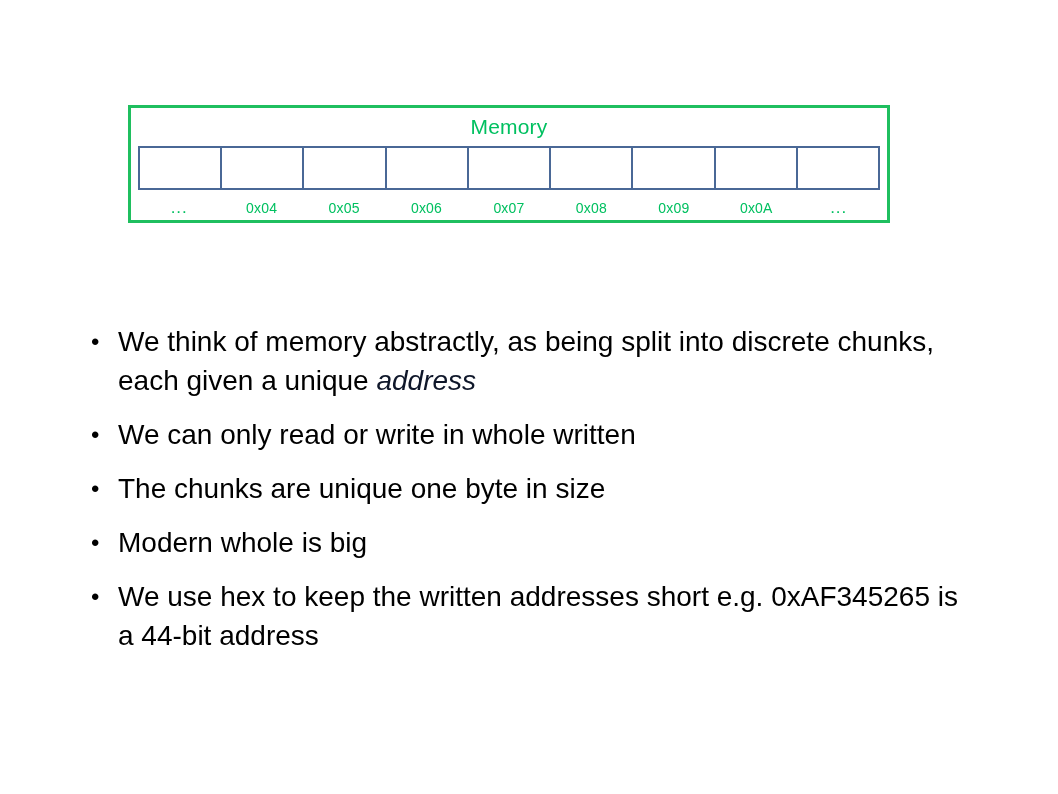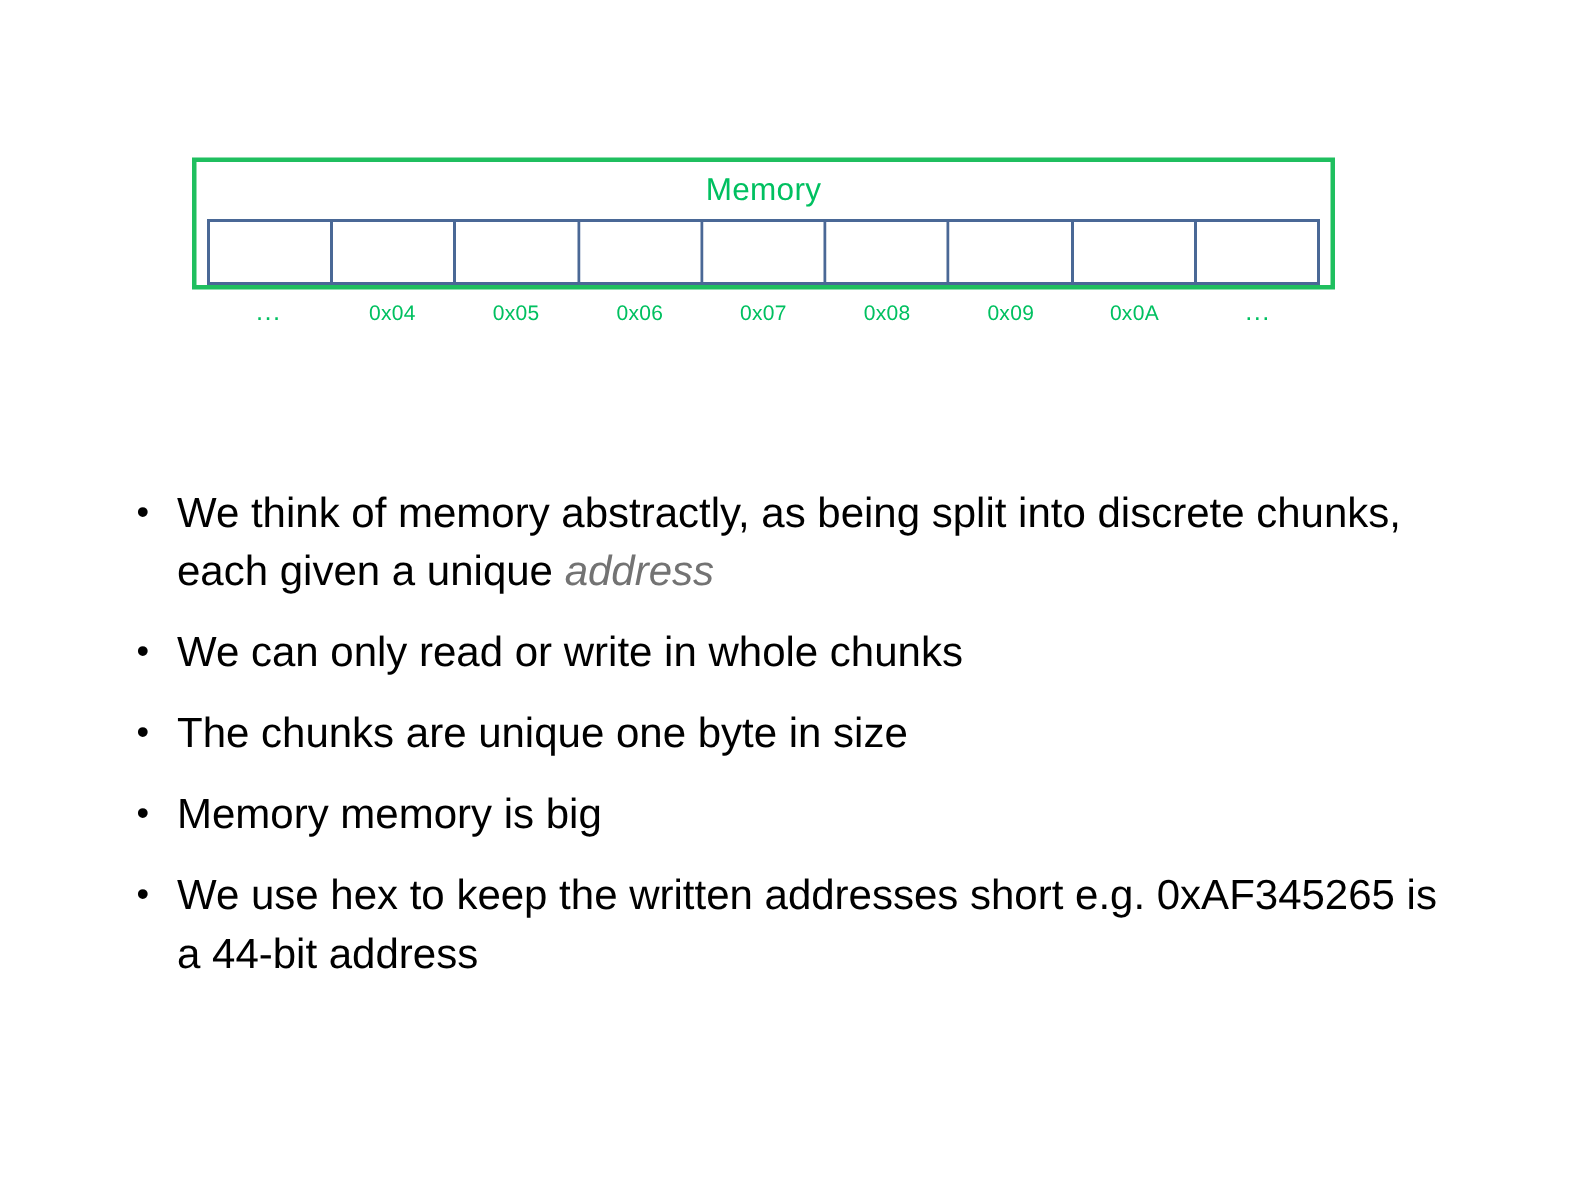--- a/index.html
+++ b/index.html
@@ -15,21 +15,21 @@
     color: #000000;
     overflow: hidden;
   }
 
   
   #memory-diagram {
     position: absolute;
     left: 128px;
     top: 105px;
     width: 762px;
-    height: 88px;
+    height: 118px;
     border: 3px solid #1fbf5f;
     box-sizing: border-box;
     background: #ffffff;
   }
   #memory-title {
     text-align: center;
     color: #00c060;
     font-size: 21px;
     line-height: 21px;
     margin-top: 8px;
@@ -93,21 +93,21 @@
     font-size: 24px;
     line-height: 39px;
     text-align: left;
     padding-left: 3px;
     box-sizing: border-box;
   }
   .bullet-text {
     flex: 1 1 auto;
   }
   .em-address {
-    color: #737373;
+    color: #0f172a;
     font-style: italic;
   }
   .em-underline {
   }
 </style>
 </head>
 <body>
 
 <div id="memory-diagram">
   <div id="memory-title">Memory</div>
@@ -135,27 +135,27 @@
     </div>
 </div>
 
 <div id="bullet-list">
     <div class="bullet-item">
       <span class="bullet-marker">•</span>
       <span class="bullet-text"><span>We think of memory abstractly, as being split into discrete chunks, each given a unique </span><span class="em-address">address</span></span>
     </div>
     <div class="bullet-item">
       <span class="bullet-marker">•</span>
-      <span class="bullet-text"><span>We can only read or write in whole chunks</span></span>
+      <span class="bullet-text"><span>We can only read or write in whole written</span></span>
     </div>
     <div class="bullet-item">
       <span class="bullet-marker">•</span>
       <span class="bullet-text"><span>The chunks are unique one byte in size</span></span>
     </div>
     <div class="bullet-item">
       <span class="bullet-marker">•</span>
-      <span class="bullet-text"><span>Memory memory is </span><span class="em-underline">big</span></span>
+      <span class="bullet-text"><span>Modern whole is </span><span class="em-underline">big</span></span>
     </div>
     <div class="bullet-item">
       <span class="bullet-marker">•</span>
       <span class="bullet-text"><span>We use hex to keep the written addresses short e.g. 0xAF345265 is a 44-bit address</span></span>
     </div>
   </div>
 
 </body></html>

